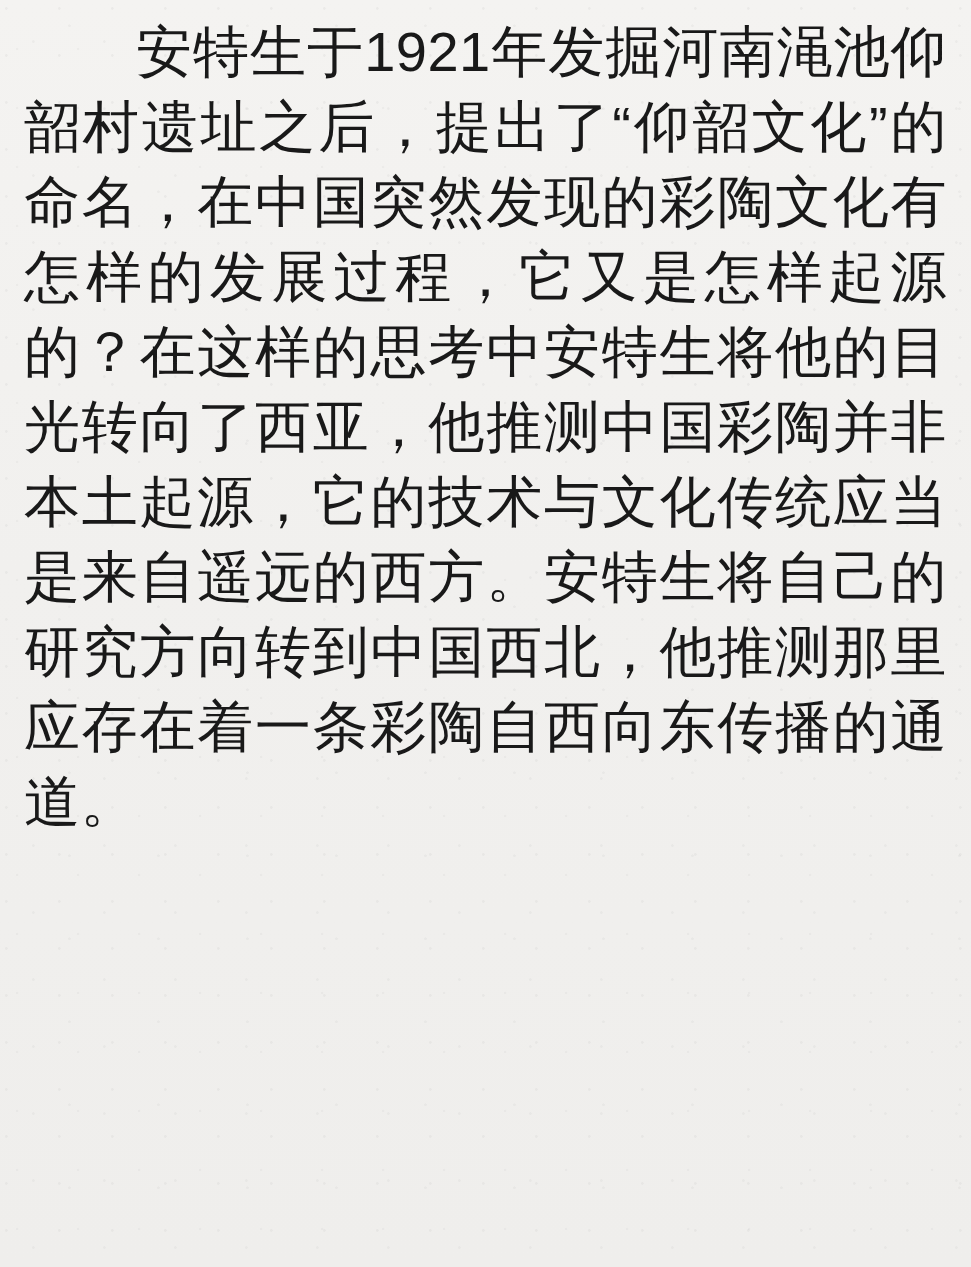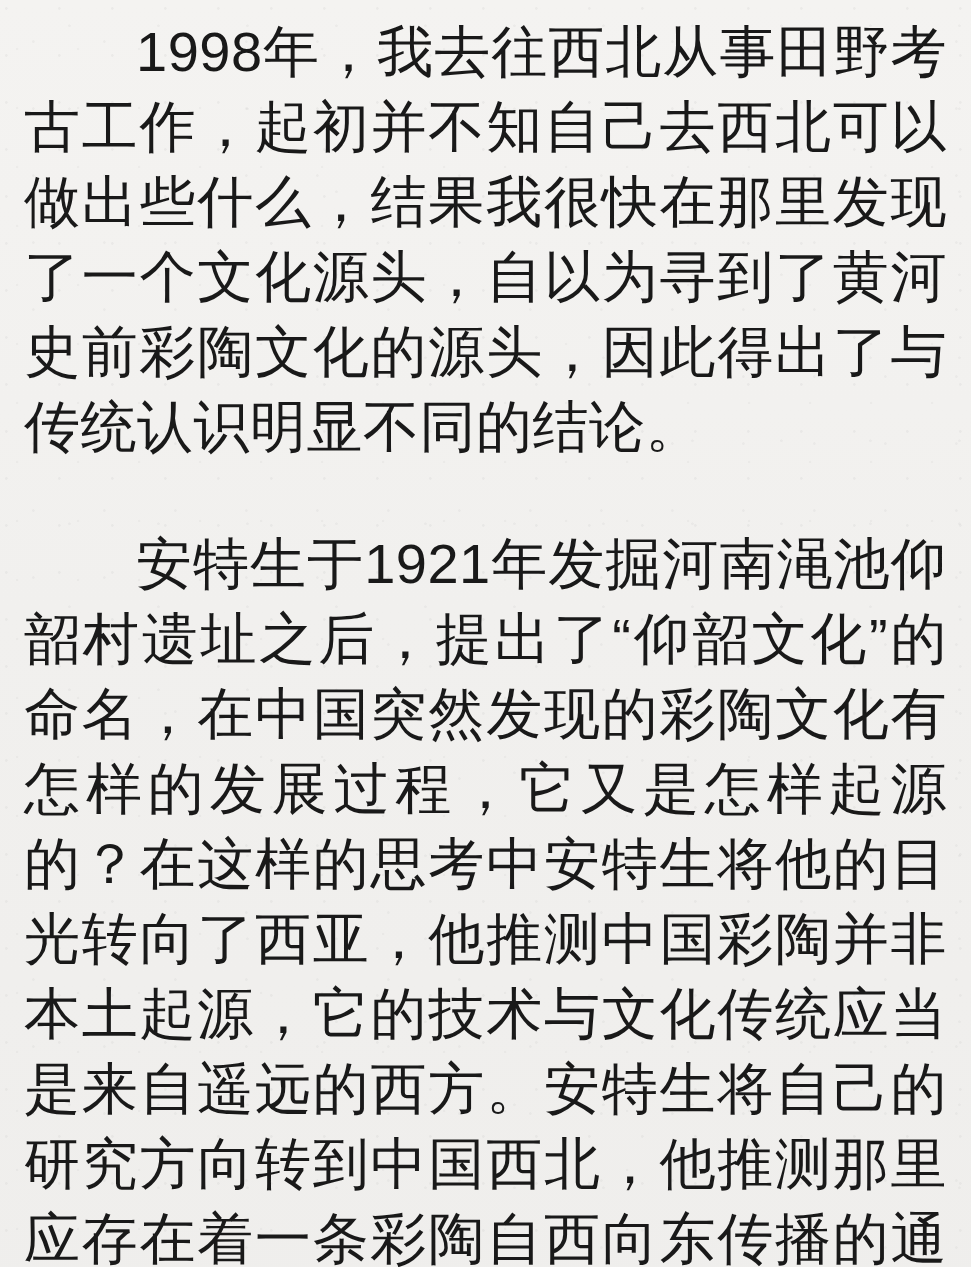--- a/index.html
+++ b/index.html
@@ -44,16 +44,15 @@
   }
   .para + .para {
     margin-top: 62px;
   }
 </style>
 </head>
 <body>
 
 <div class="page">
   <div class="article">
-    <p class="para">1998年，我去往西北从事田野考古工作，起初并不知自己去西北可以做出些什么，结果我很快在那里发现了一个文化源头，自以为寻到了黄河史前彩陶文化的源头，因此得出了与传统认识明显不同的结论。</p>
     <p class="para">安特生于1921年发掘河南渑池仰韶村遗址之后，提出了“仰韶文化”的命名，在中国突然发现的彩陶文化有怎样的发展过程，它又是怎样起源的？在这样的思考中安特生将他的目光转向了西亚，他推测中国彩陶并非本土起源，它的技术与文化传统应当是来自遥远的西方。安特生将自己的研究方向转到中国西北，他推测那里应存在着一条彩陶自西向东传播的通道。</p>
   </div>
 </div>
 
 </body></html>

